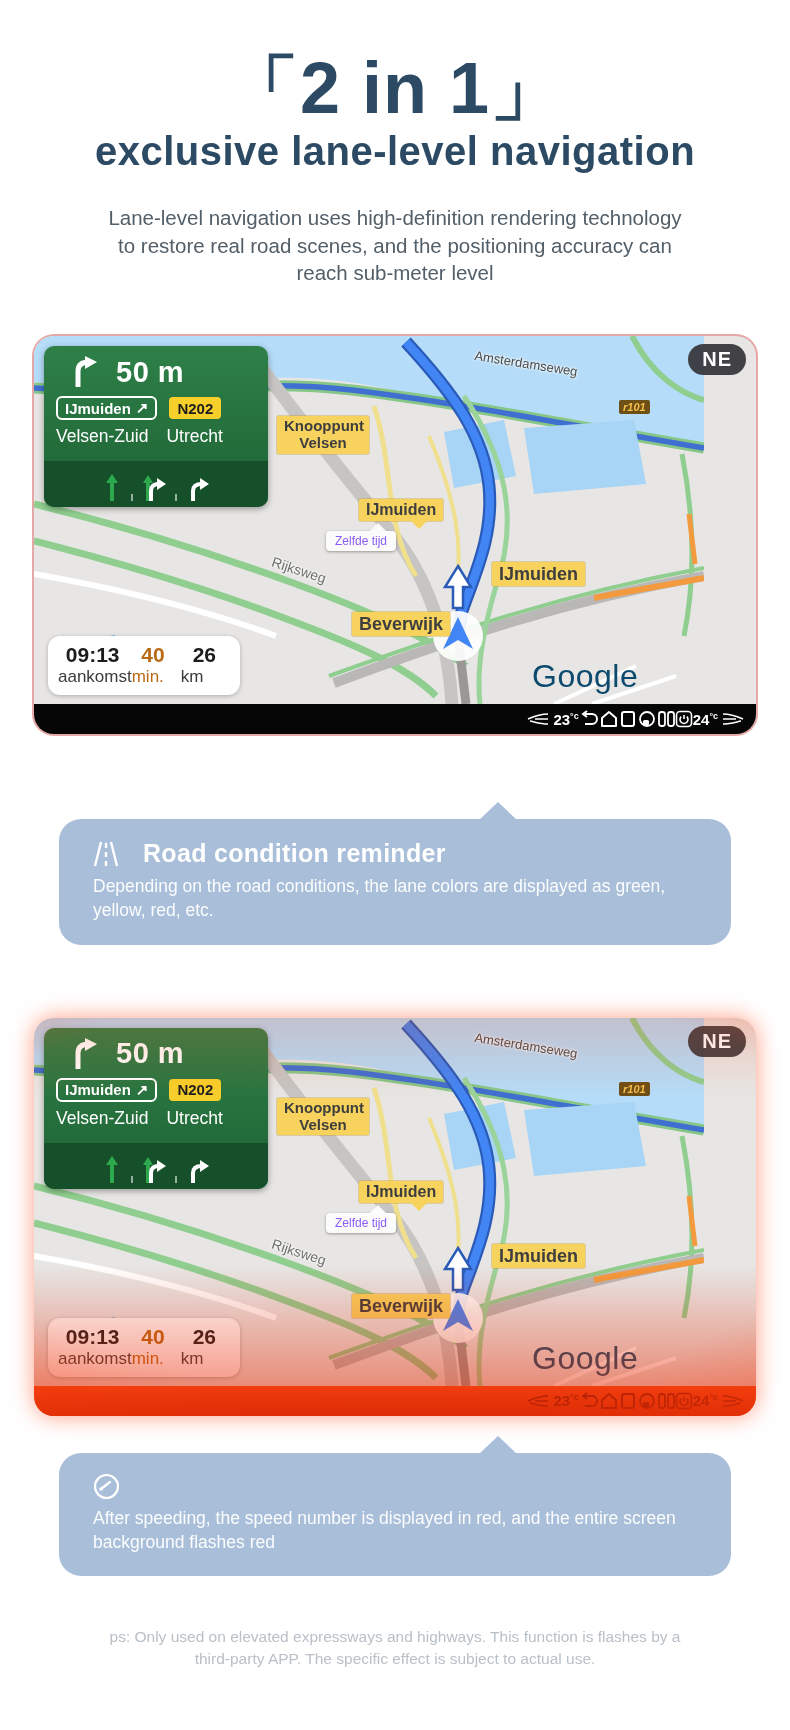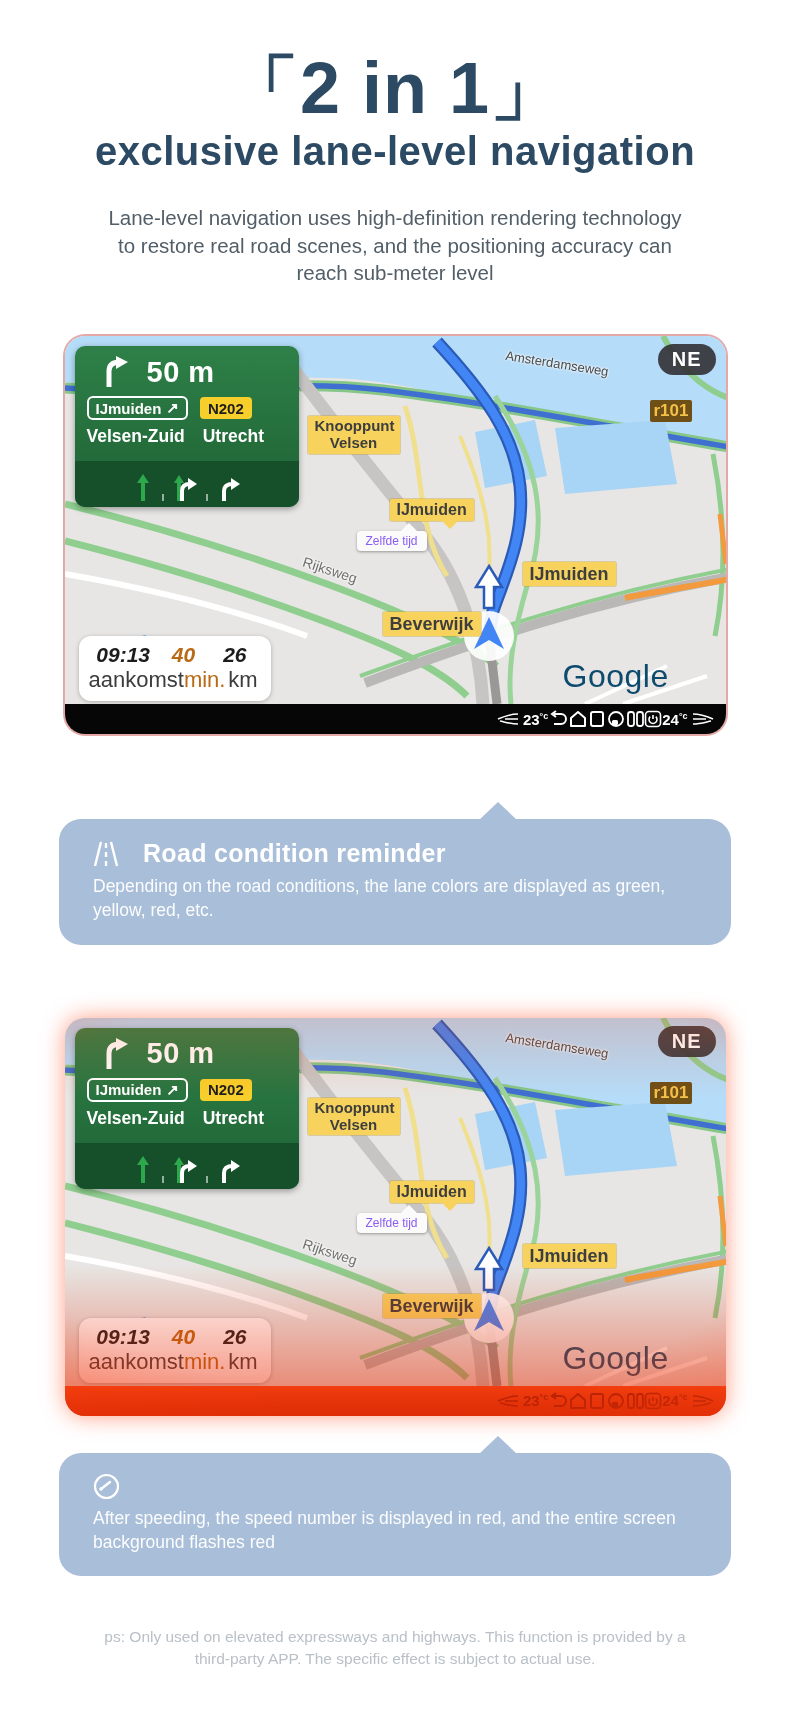--- a/index.html
+++ b/index.html
@@ -9,74 +9,74 @@
     font-family:"Liberation Sans", sans-serif;
     -webkit-font-smoothing:antialiased;
   }
   .hero { text-align:center; padding-top:52px; color:#2c4a63; }
   .hero h1 { font-size:72px; font-weight:bold; letter-spacing:1px; line-height:1.02; }
   .hero h2 { font-size:40px; font-weight:bold; margin-top:4px; letter-spacing:.5px; }
   .hero p  { margin:30px auto 0; max-width:585px; font-size:20.5px; line-height:1.33;
              color:#525e68; font-weight:500; }
 
   
-  .shot { position:relative; width:661px; height:398px; margin:12px auto;
+  .shot { position:relative; width:722px; height:398px; margin:12px auto;
           border-radius:20px; overflow:hidden; background:#e7e6e4;
           box-shadow:0 0 0 2px rgba(209,96,92,.55); }
   .shot-map { position:absolute; inset:0 0 30px 0; overflow:hidden; }
   .shot-map svg.roads { position:absolute; inset:0; }
 
   
   .lbl { position:absolute; background:#f7d35e; color:#3e3e3e; font-weight:bold;
          padding:2px 7px; font-size:15px; line-height:1.12; border-radius:2px;
          white-space:nowrap; box-shadow:0 0 0 1px rgba(190,150,40,.35); }
   .lbl.center { text-align:center; white-space:normal; }
   .lbl .ptr { position:absolute; left:62%; bottom:-8px; width:0; height:0;
               border:8px solid transparent; border-top-color:#f7d35e; border-bottom:0; }
   .bubble { position:absolute; background:#fbfbfb; color:#8b5cf6; font-size:12px;
             padding:3px 9px; border-radius:4px; box-shadow:0 1px 3px rgba(0,0,0,.35);
             white-space:nowrap; }
   .bubble .ptr { position:absolute; right:10px; top:-8px; width:0; height:0;
                  border:8px solid transparent; border-bottom-color:#fbfbfb; border-top:0; }
   .roadname { position:absolute; color:#6f6f6d; font-size:14px; font-weight:500;
               text-shadow:0 0 3px #fff,0 0 3px #fff; white-space:nowrap; }
-  .refbadge { position:absolute; background:#6e4f16; color:#f5c04a; font-size:17px;
-              font-weight:bold; padding:1px 4px; border-radius:2px; }
+  .refbadge { position:absolute; background:#6e4f16; color:#f5c04a; font-size:11px;
+              font-weight:bold; padding:1px 4px; border-radius:2px;font-style:italic; }
   .compass { position:absolute; top:8px; right:10px; background:rgba(52,52,56,.92);
              color:#fff; font-size:20px; font-weight:bold; padding:4px 14px;
              border-radius:16px; letter-spacing:1px; }
   .gwm { position:absolute; left:498px; top:322px; color:#0c4a6e; font-size:32px;
          font-weight:500; letter-spacing:.5px; }
 
   
   .sign { position:absolute; left:10px; top:10px; width:224px;
           background:linear-gradient(180deg,#2e8048,#1e6234);
           border-radius:10px; box-shadow:0 2px 6px rgba(0,0,0,.35); color:#fff; }
   .sign-top { padding:9px 12px 6px; }
   .sign-row1 { display:flex; align-items:center; gap:14px; padding-left:14px; }
   .sign-dist { font-size:29px; font-weight:bold; letter-spacing:.5px; }
   .sign-row2 { display:flex; align-items:center; gap:12px; margin-top:7px; }
   .exit-badge { border:2px solid #fff; border-radius:6px; padding:1px 7px;
                 font-size:15px; font-weight:bold; display:inline-flex; gap:5px; align-items:center;}
   .ref-chip { background:#f7cf2b; color:#1d1d1d; font-size:15px; font-weight:bold;
               border-radius:4px; padding:2.5px 8px; }
-  .sign-dest { margin-top:6px; font-size:17.5px; display:flex; gap:18px;font-weight:bold; }
+  .sign-dest { margin-top:6px; font-size:17.5px; display:flex; gap:18px; }
   .lanes { margin-top:8px; background:#16502a; border-radius:0 0 10px 10px;
            height:46px; display:flex; align-items:flex-end; justify-content:center;
            gap:6px; padding-bottom:4px; }
   .lanes .tick { width:2px; height:7px; background:rgba(255,255,255,.55); margin:0 2px 2px; }
 
   
   .infocard { position:absolute; left:14px; top:300px; width:192px;
               background:#fff; border-radius:12px; padding:7px 10px 8px;
               box-shadow:0 1px 4px rgba(0,0,0,.25); z-index:5; }
   .infocard .vals, .infocard .labs { display:grid; grid-template-columns:1.35fr 1fr 1fr;
               align-items:baseline; }
-  .infocard .vals span { font-size:21px; font-weight:bold; color:#1c1c1c; text-align:center;font-style:italic; }
-  .infocard .labs span { font-size:22px; color:#3c3c3c; text-align:center; }
+  .infocard .vals span { font-size:21px; font-weight:bold; color:#1c1c1c; text-align:center; }
+  .infocard .labs span { font-size:17px; color:#3c3c3c; text-align:left; }
   .infocard .orange { color:#b96a14 !important; }
 
   
   .sysbar { position:absolute; left:0; right:0; bottom:0; height:30px;
             background:#060606; color:#ffffff; display:flex; align-items:center;
             justify-content:flex-end; padding:0 12px; z-index:6; }
   .sysbar .grp { display:flex; align-items:center; gap:4px; }
   .sysbar .temp { font-size:15px; font-weight:bold; }
   .sysbar .temp sup { font-size:9px; }
   .sysbar svg { display:block; }
@@ -427,13 +427,13 @@
   <div class="hd">
     <svg width="27" height="27" viewBox="0 0 27 27">
       <circle cx="13.5" cy="13.5" r="11.5" stroke="#fff" stroke-width="2.2" fill="none"></circle>
       <path d="M8,16 L17,9" stroke="#fff" stroke-width="2.4" fill="none" stroke-linecap="round"></path>
       <circle cx="8" cy="16" r="1.8" fill="#fff"></circle>
     </svg>
   </div>
   <p class="bd">After speeding, the speed number is displayed in red, and the entire screen background flashes red</p>
 </section>
 
-<p class="footnote">ps: Only used on elevated expressways and highways. This function is provided by a third-party APP. The specific effect is subject to actual use.</p>
+<p class="footnote">ps: Only used on elevated expressways and highways. This function is flashes by a third-party APP. The specific effect is subject to actual use.</p>
 
 </body></html>

